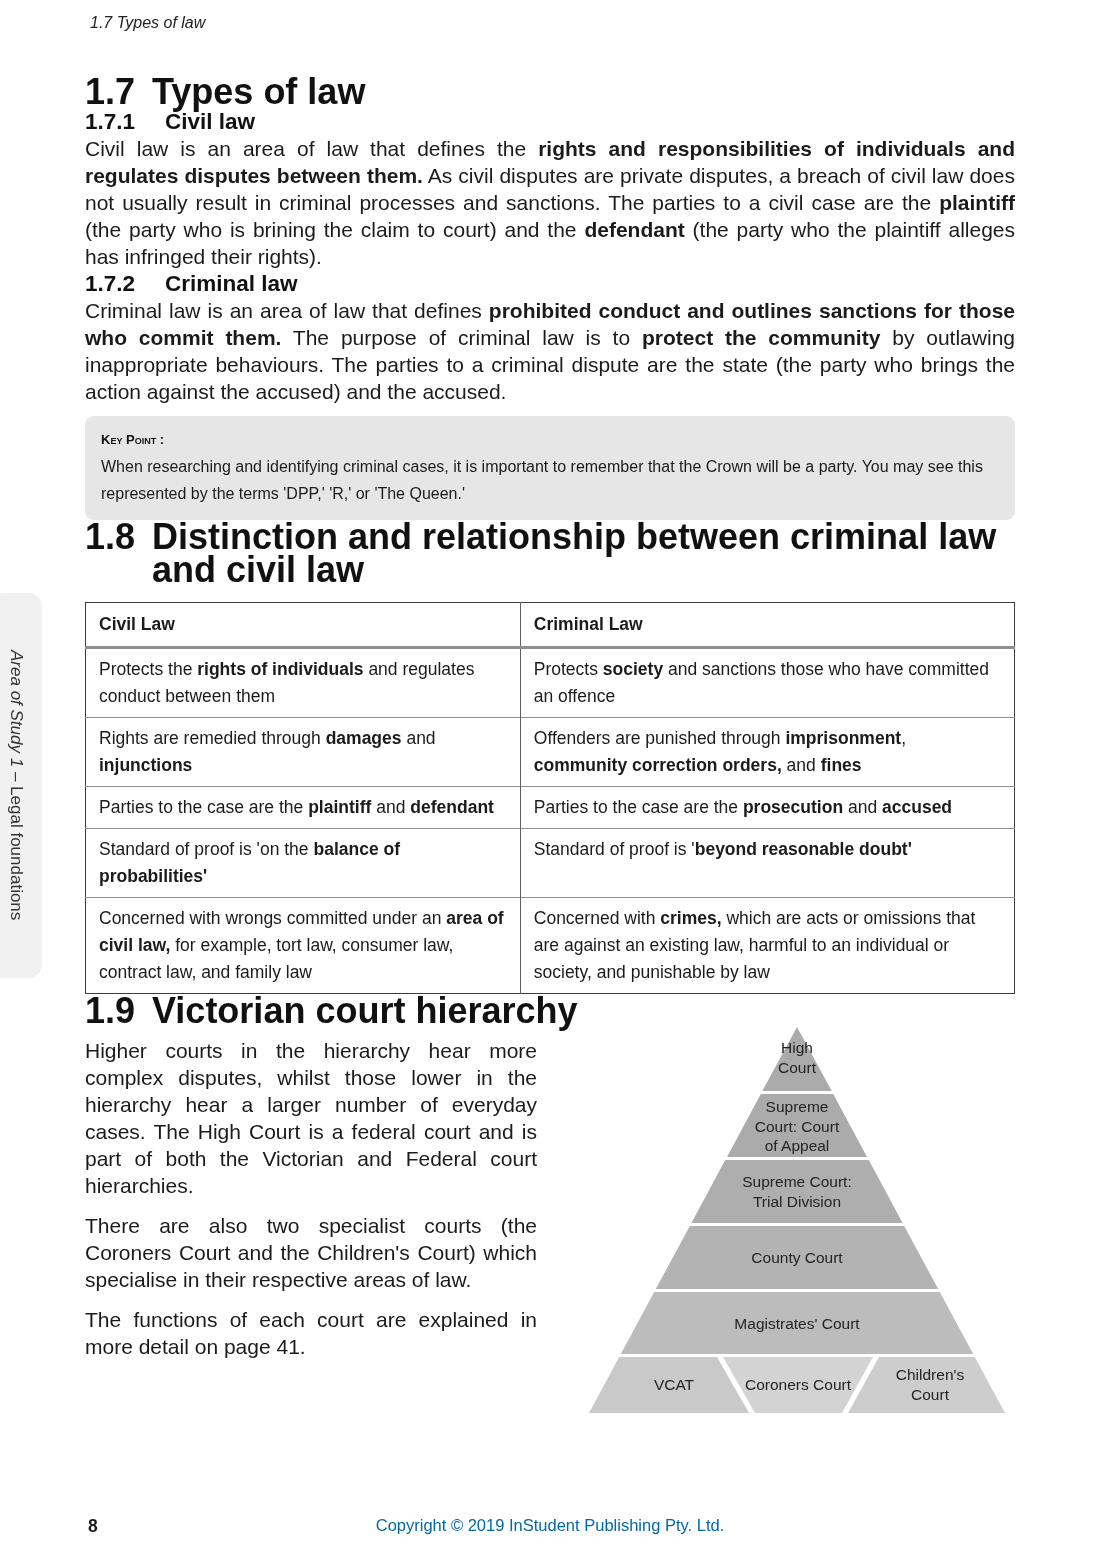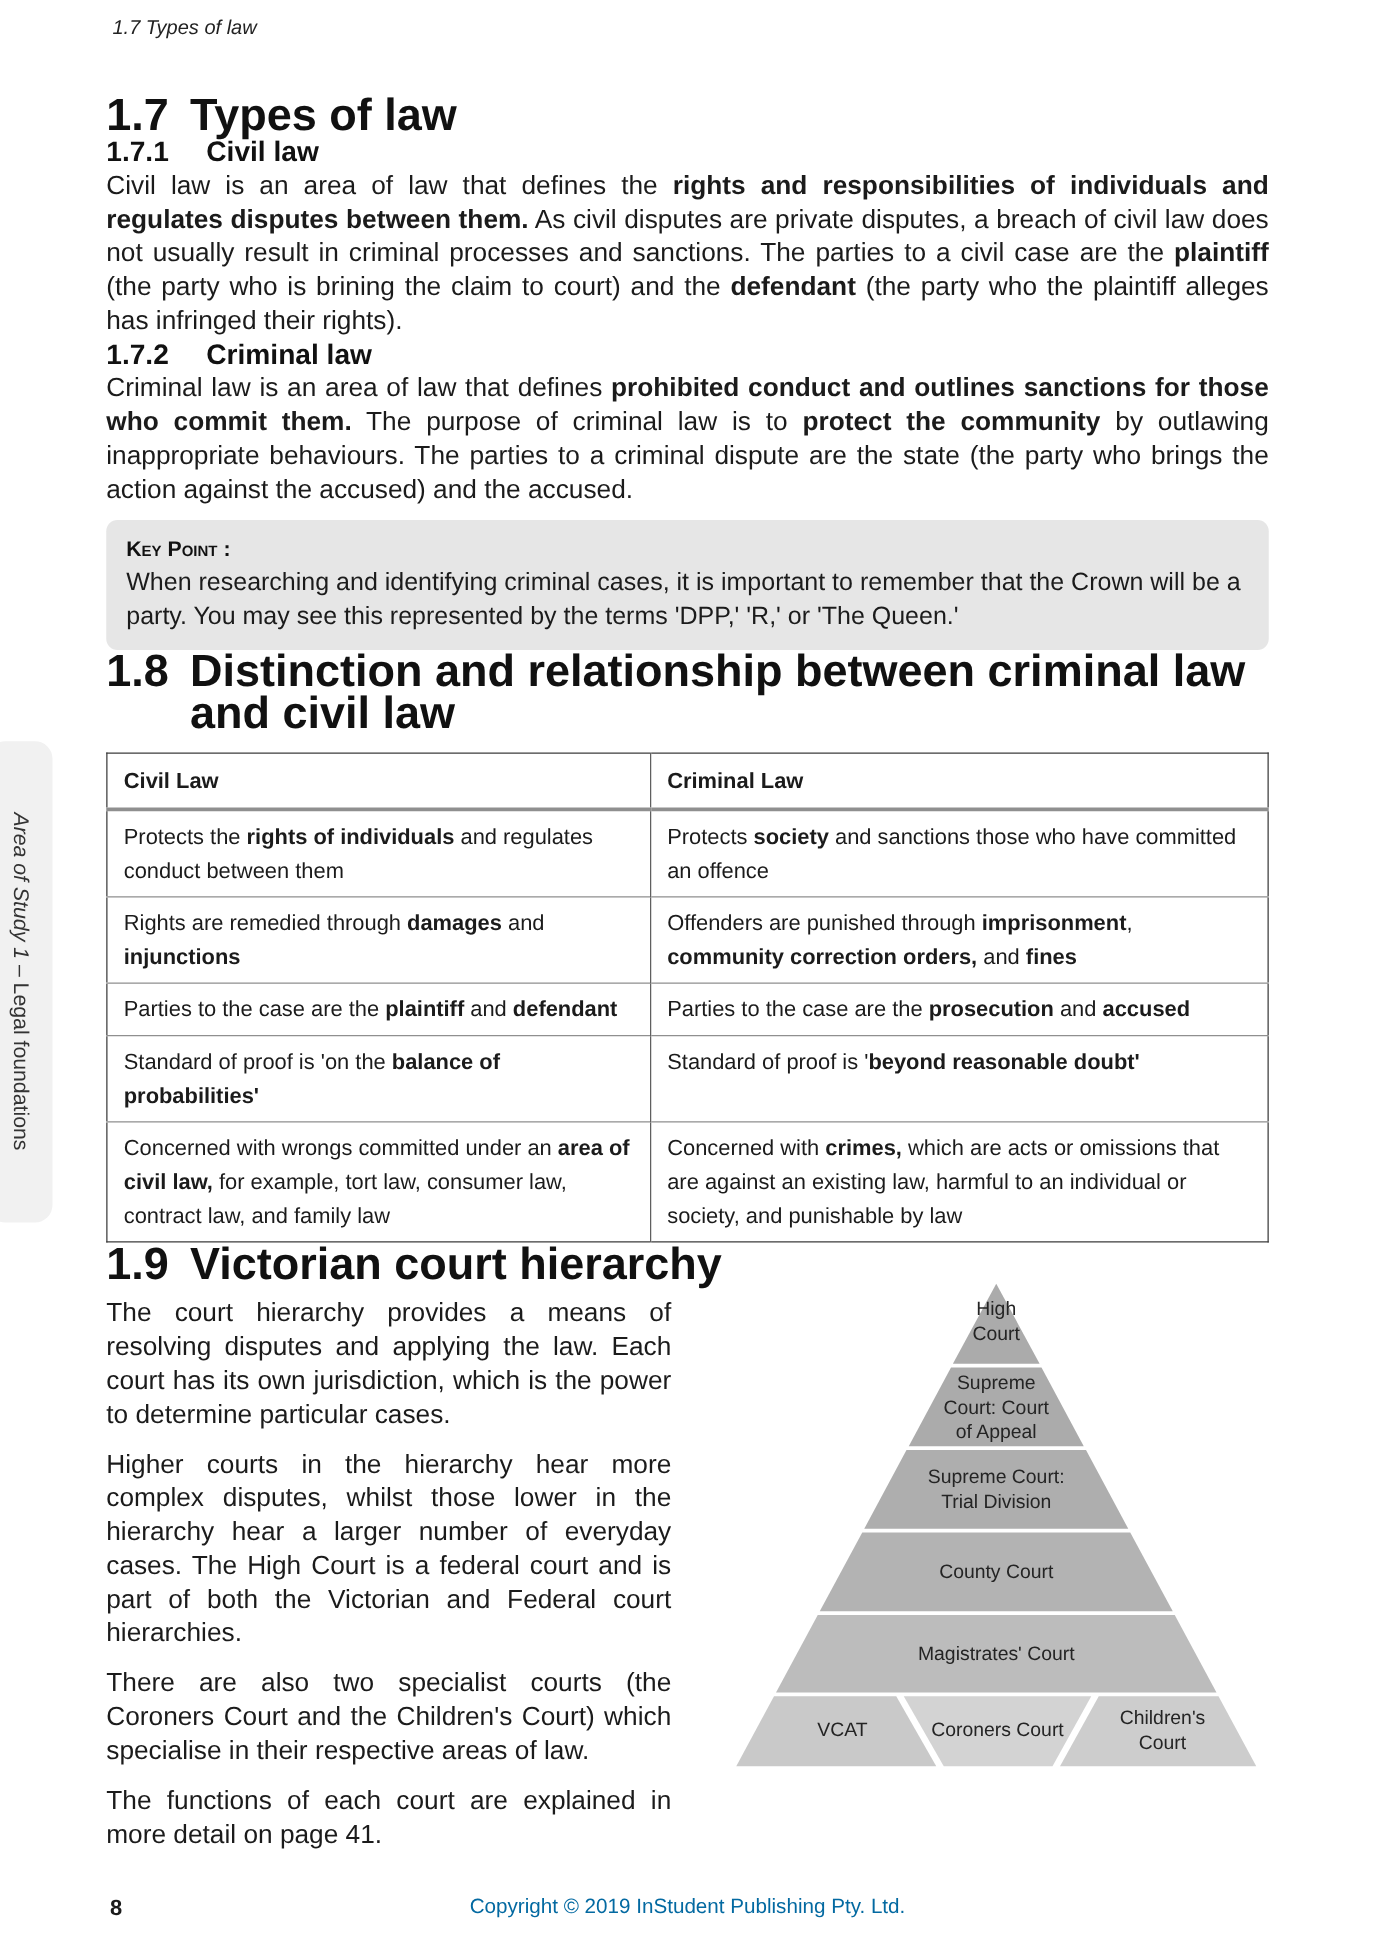--- a/index.html
+++ b/index.html
@@ -20,22 +20,22 @@
   h2.sub .num { min-width:80px; flex:none; }
 
   p.body { font-size:21px; line-height:27px; margin:0; text-align:justify; }
   .mt-h2 { margin-top:16px; }
   .mt-p  { margin-top:9px; }
 
   .keypoint {
     margin-top:11px; background:#e6e6e6; border-radius:9px;
     padding:10px 16px 13px 16px;
   }
-  .kp-label { font-weight:bold; font-variant:small-caps; font-size:17px; line-height:27px; color:#111; }
-  .kp-text  { font-size:20px; line-height:27px; }
+  .kp-label { font-weight:bold; font-variant:small-caps; font-size:13px; line-height:27px; color:#111; }
+  .kp-text  { font-size:16px; line-height:27px; }
 
   .h18 { margin-top:24px; }
   table.cmp {
     margin-top:16px; width:100%; border-collapse:collapse;
     border:1.5px solid #3d3d3d;
   }
   table.cmp th, table.cmp td {
     font-size:17.5px; line-height:27px; text-align:left; vertical-align:top;
     padding:7px 13px;
   }
@@ -140,21 +140,20 @@
       </tbody>
     </table>
 
     <h1 class="sec h19">
       <span class="num">1.9</span>
       <span>Victorian court hierarchy</span>
     </h1>
 
     <div class="two-col">
       <div class="col-text">
-        <p class="body">The court hierarchy provides a means of resolving disputes and applying the law. Each court has its own jurisdiction, which is the power to determine particular cases.</p>
         <p class="body">Higher courts in the hierarchy hear more complex disputes, whilst those lower in the hierarchy hear a larger number of everyday cases. The High Court is a federal court and is part of both the Victorian and Federal court hierarchies.</p>
         <p class="body">There are also two specialist courts (the Coroners Court and the Children's Court) which specialise in their respective areas of law.</p>
         <p class="body">The functions of each court are explained in more detail on page 41.</p>
       </div>
 
       <div class="pyramid-wrap">
         <svg width="420" height="400" viewBox="0 0 420 400">
           <polygon points="210,6 175.3,70 244.7,70" fill="#ababab"></polygon>
           <polygon points="173.8,73 246.2,73 280,136 140,136" fill="#ababab"></polygon>
           <polygon points="138.2,139 281.8,139 315.6,202 104.4,202" fill="#aeaeae"></polygon>

